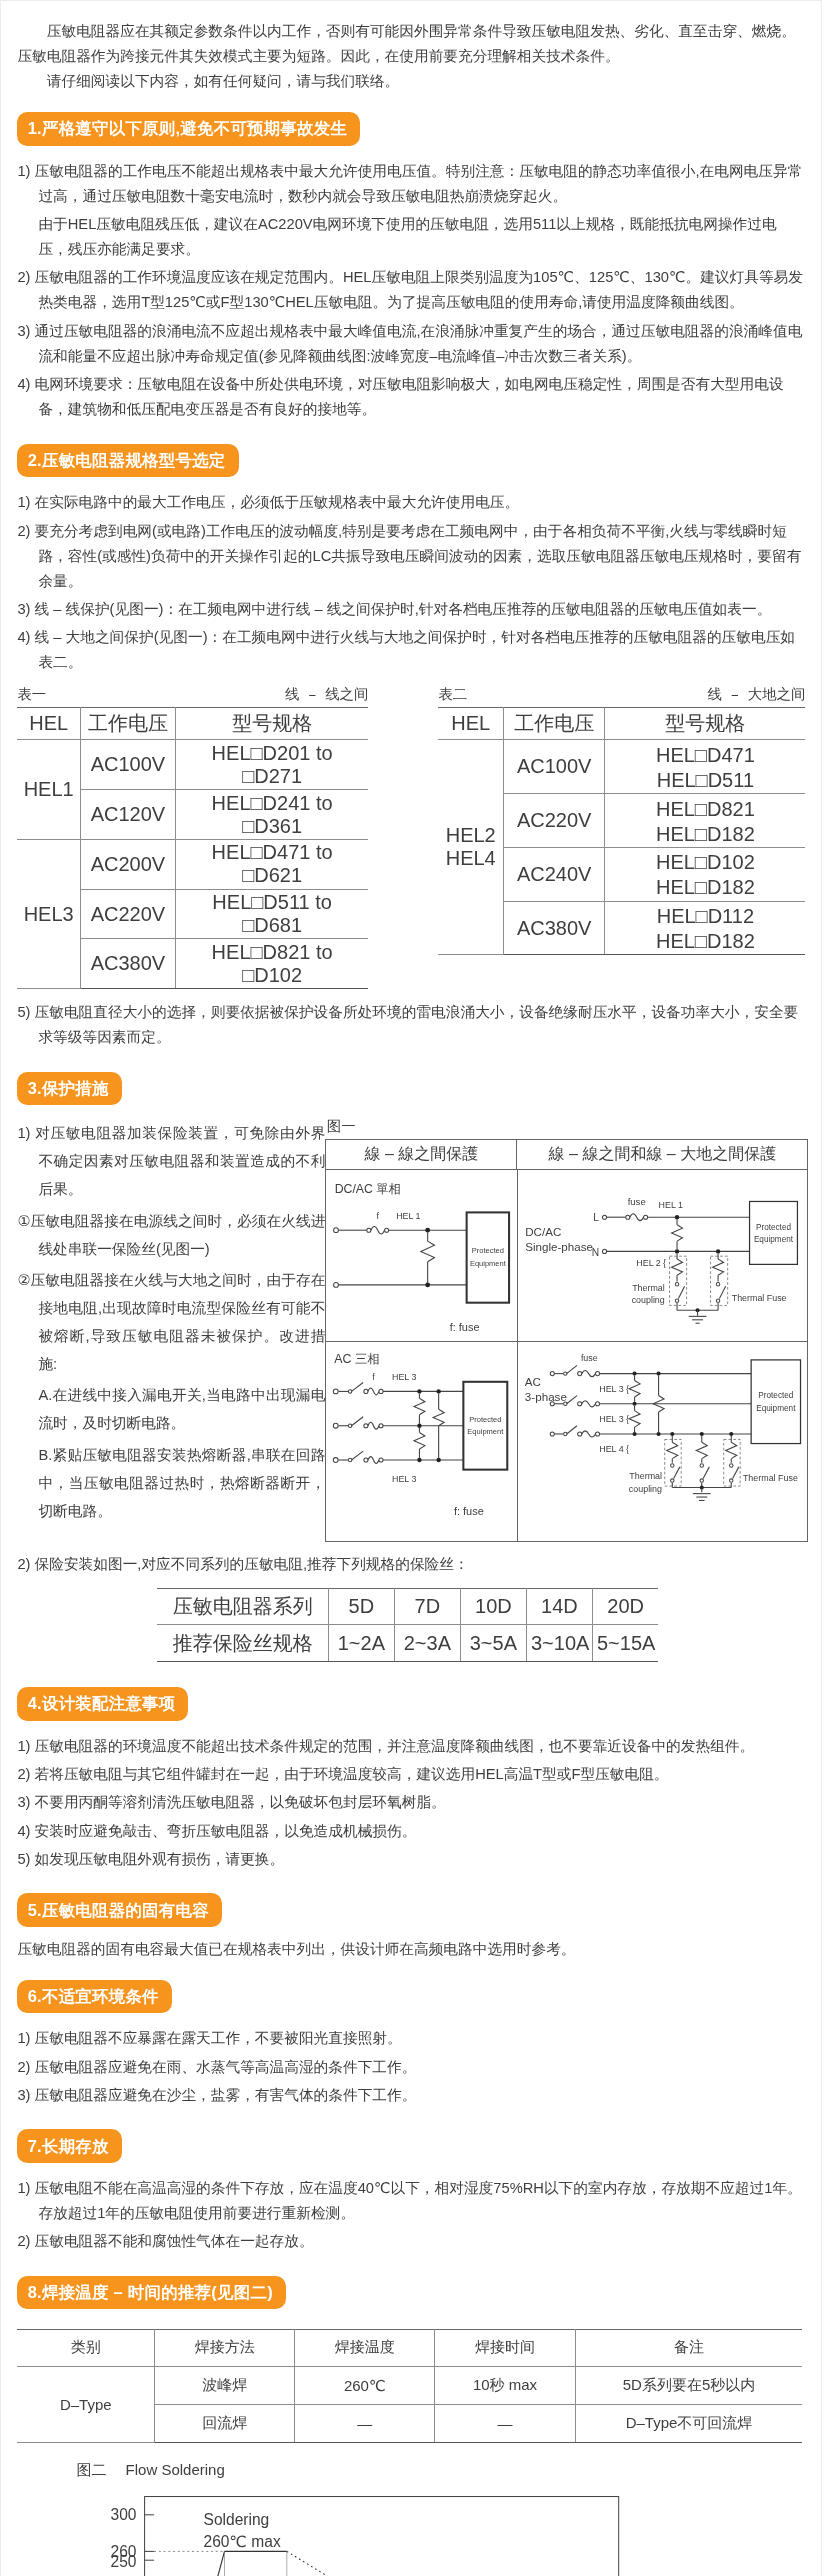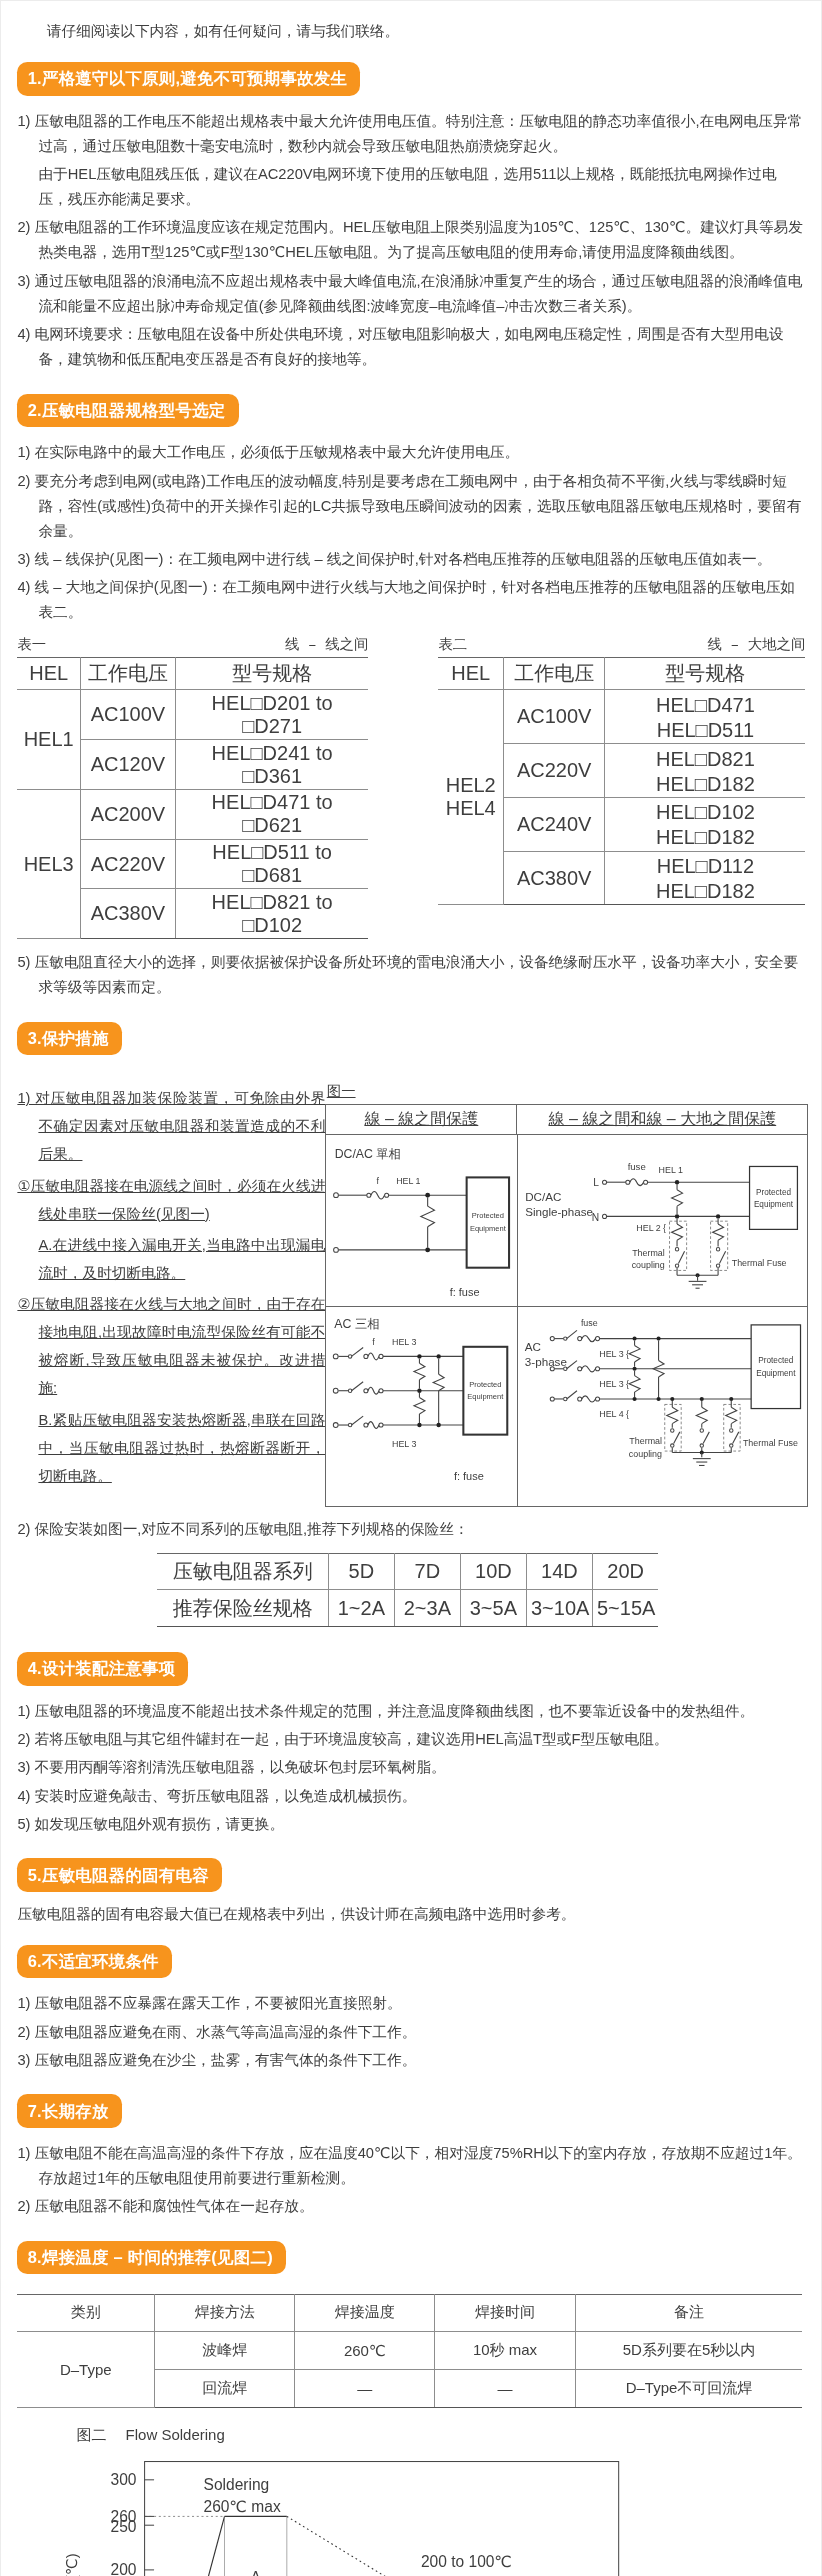--- a/index.html
+++ b/index.html
@@ -19,21 +19,21 @@
   .cap-row .cap-label{width:75px;text-align:left;}
   .cap-row .cap-title{flex:1;text-align:right;font-family:Liberation Mono, monospace;}
   table.spec{border-collapse:collapse;table-layout:fixed;}
   table.spec td{border:0.7px solid #8d8d8d;font-size:20px;text-align:center;padding:1.4px 4.1px;}
   table.spec tr td:first-child{border-left:none;}
   table.spec tr td:last-child{border-right:none;}
   table.spec tr:first-child td{border-top:1px solid #666;}
   .bb2 td{border-bottom:1.4px solid #555 !important;}
   .hrow td{border-bottom:1px solid #666;}
   
-  .fig-wrap{display:flex;margin-top:16px;text-decoration:underline;}
+  .fig-wrap{display:flex;margin-top:1px;}
   .fig-left{width:308px;flex:0 0 308px;}
   .fig-left .txt{line-height:28px;text-align:justify;}
   .fig-right{flex:1;}
   .fig-label{font-size:14.4px;margin:1.4px 0 2.7px 1.4px;}
   .figbox{border:1px solid #666;width:481px;}
   .fig-header{display:flex;border-bottom:1px solid #666;}
   .fig-header .fh{box-sizing:border-box;height:29px;display:flex;align-items:center;
                   justify-content:center;font-size:16px;}
   .fh1{width:191px;border-right:1px solid #666;}
   .fh2{flex:1;}
@@ -67,20 +67,21 @@
   .thin{stroke:#777;stroke-width:0.9;fill:none;}
   .arr{stroke:#333;stroke-width:1.4;fill:none;}
   .ah{fill:#333;stroke:none;}
 </style>
 </head>
 <body>
 
 <div class="page">
 
   <div>
+    <p class="txt ind">压敏电阻器应在其额定参数条件以内工作，否则有可能因外围异常条件导致压敏电阻发热、劣化、直至击穿、燃烧。压敏电阻器作为跨接元件其失效模式主要为短路。因此，在使用前要充分理解相关技术条件。</p>
     <p class="txt ind">请仔细阅读以下内容，如有任何疑问，请与我们联络。</p>
   </div>
 
   <div>
     <div class="pill">1.严格遵守以下原则,避免不可预期事故发生</div>
     <div class="txt item">1) 压敏电阻器的工作电压不能超出规格表中最大允许使用电压值。特别注意：压敏电阻的静态功率值很小,在电网电压异常过高，通过压敏电阻数十毫安电流时，数秒内就会导致压敏电阻热崩溃烧穿起火。</div>
     <div class="txt cont">由于HEL压敏电阻残压低，建议在AC220V电网环境下使用的压敏电阻，选用511以上规格，既能抵抗电网操作过电压，残压亦能满足要求。</div>
     <div class="txt item">2) 压敏电阻器的工作环境温度应该在规定范围内。HEL压敏电阻上限类别温度为105℃、125℃、130℃。建议灯具等易发热类电器，选用T型125℃或F型130℃HEL压敏电阻。为了提高压敏电阻的使用寿命,请使用温度降额曲线图。</div>
     <div class="txt item">3) 通过压敏电阻器的浪涌电流不应超出规格表中最大峰值电流,在浪涌脉冲重复产生的场合，通过压敏电阻器的浪涌峰值电流和能量不应超出脉冲寿命规定值(参见降额曲线图:波峰宽度–电流峰值–冲击次数三者关系)。</div>
     <div class="txt item">4) 电网环境要求：压敏电阻在设备中所处供电环境，对压敏电阻影响极大，如电网电压稳定性，周围是否有大型用电设备，建筑物和低压配电变压器是否有良好的接地等。</div>
@@ -183,22 +184,22 @@
     <div class="txt item" style="margin-top:11px">5) 压敏电阻直径大小的选择，则要依据被保护设备所处环境的雷电浪涌大小，设备绝缘耐压水平，设备功率大小，安全要求等级等因素而定。</div>
   </div>
 
   <div>
     <div class="pill">3.保护措施</div>
 
     <div class="fig-wrap">
       <div class="fig-left">
         <div class="txt item">1) 对压敏电阻器加装保险装置，可免除由外界不确定因素对压敏电阻器和装置造成的不利后果。</div>
         <div class="txt item">①压敏电阻器接在电源线之间时，必须在火线进线处串联一保险丝(见图一)</div>
+        <div class="txt item">②压敏电阻器接在火线与大地之间时，由于存在接地电阻,出现故障时电流型保险丝有可能不被熔断,导致压敏电阻器未被保护。改进措施:</div>
         <div class="txt cont">A.在进线中接入漏电开关,当电路中出现漏电流时，及时切断电路。</div>
-        <div class="txt item">②压敏电阻器接在火线与大地之间时，由于存在接地电阻,出现故障时电流型保险丝有可能不被熔断,导致压敏电阻器未被保护。改进措施:</div>
         <div class="txt cont">B.紧贴压敏电阻器安装热熔断器,串联在回路中，当压敏电阻器过热时，热熔断器断开，切断电路。</div>
       </div>
 
       <div class="fig-right">
         <div class="fig-label">图一</div>
         <div class="figbox">
           <div class="fig-header">
             <div class="fh fh1">線 – 線之間保護</div>
             <div class="fh fh2">線 – 線之間和線 – 大地之間保護</div>
           </div>

